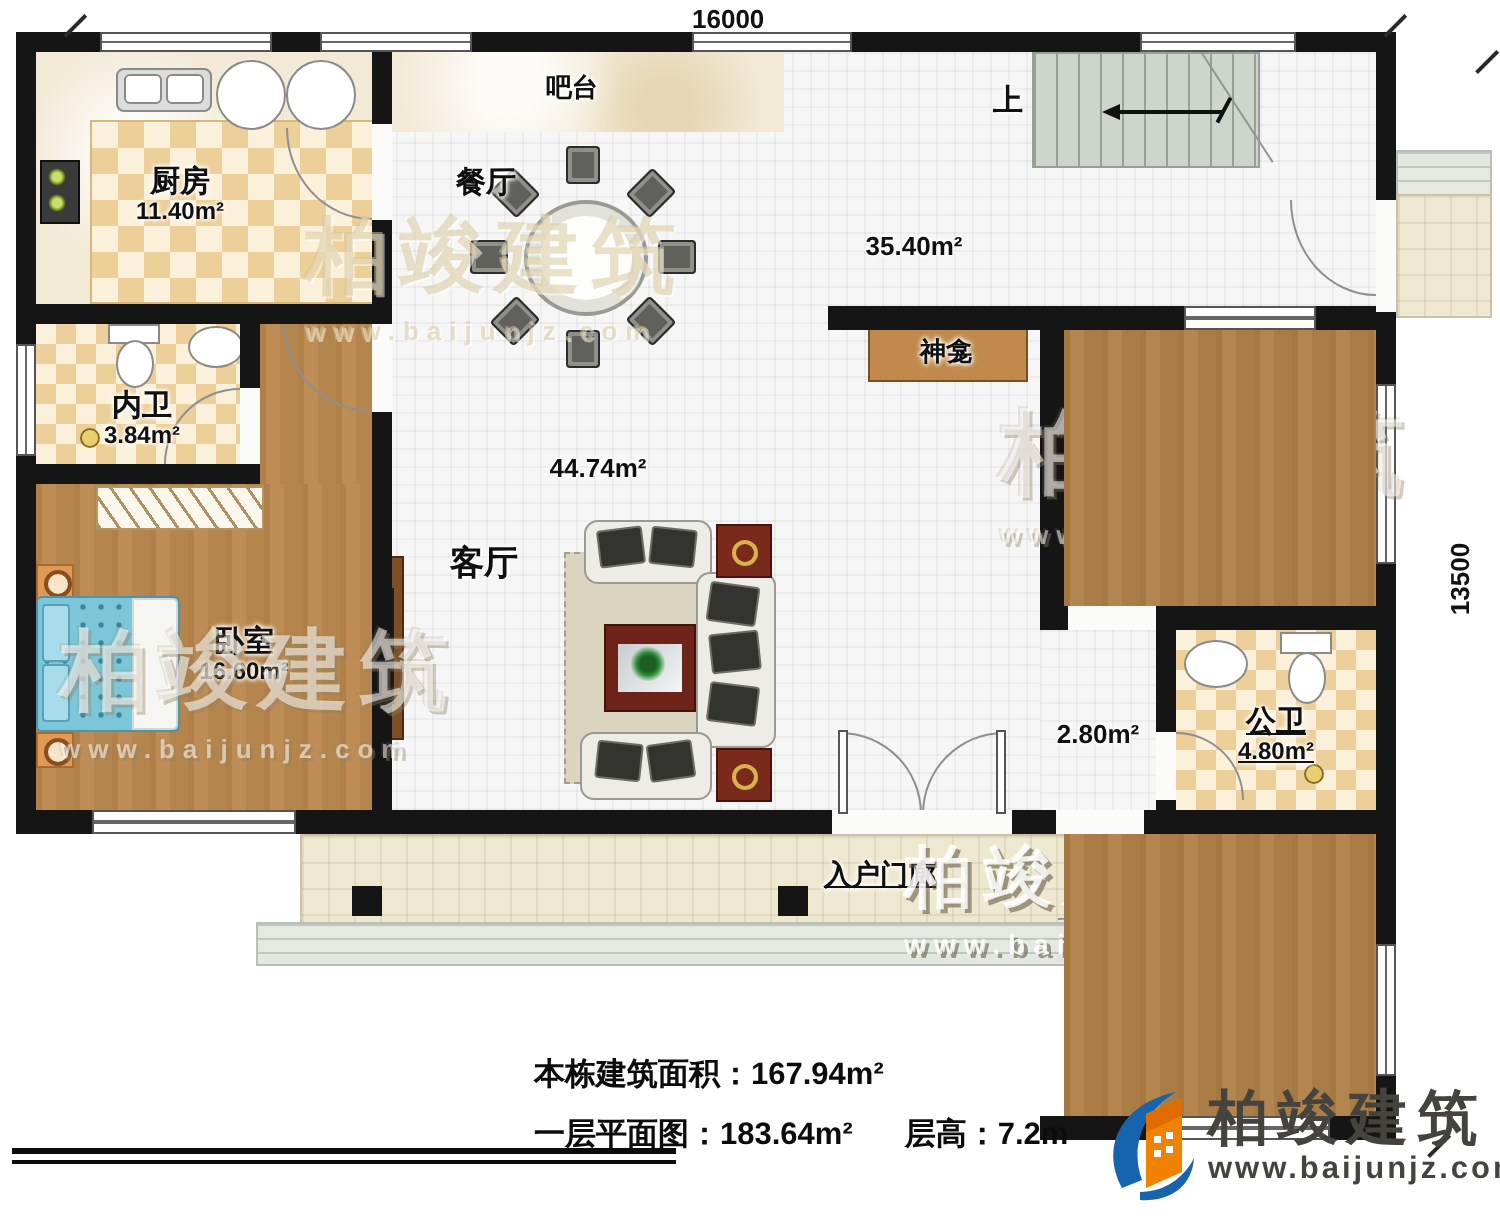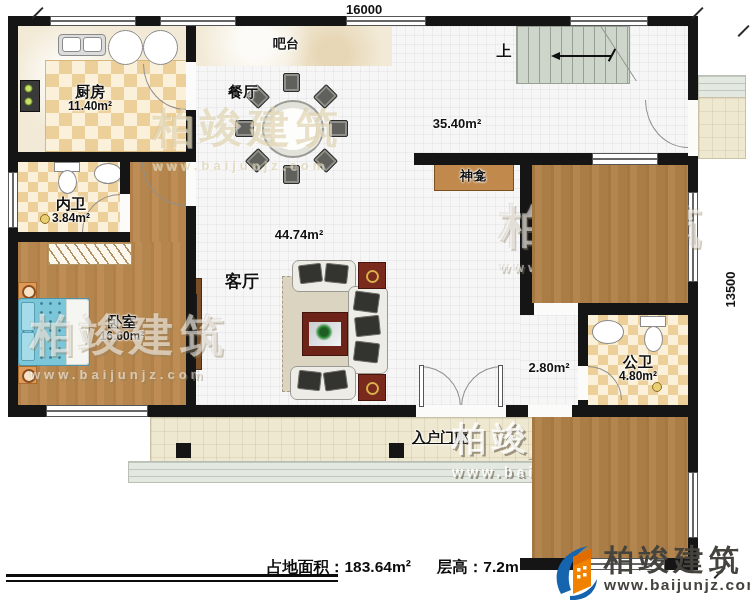--- a/index.html
+++ b/index.html
@@ -329,21 +329,21 @@
       <span class="ar">16.60m²</span>
   </div>
   <div class="lbl" style="left:242px;top:282px;">
       <span class="nm" style="font-size:17px;">客厅</span>
     </div>
   <div class="lbl solo" style="left:299px;top:234px;"><span>44.74m²</span></div>
   <div class="lbl" style="left:632px;top:276px;">
     <span class="nm">卧室</span>
       <span class="ar">12.92m²</span>
   </div>
-  <div class="lbl" style="left:638px;top:368px;">
+  <div class="lbl" style="left:638px;top:368px;text-decoration:underline;">
     <span class="nm">公卫</span>
       <span class="ar">4.80m²</span>
   </div>
   <div class="lbl solo" style="left:549px;top:367px;"><span>2.80m²</span></div>
   <div class="lbl" style="left:568px;top:487px;">
     <span class="nm">卧室</span>
       <span class="ar">16.34m²</span>
   </div>
   <div class="lbl" style="left:440px;top:437px;text-decoration:underline;">
       <span class="nm" style="font-size:14px;">入户门廊</span>
@@ -365,22 +365,25 @@
   <div class="dim" style="left:346px;top:2px;">16000</div>
   <div class="dim" style="left:712px;top:282px;transform:rotate(-90deg);transform-origin:center;">13500</div>
   <div class="tick" style="left:30px;top:12px;"></div>
   <div class="tick" style="left:690px;top:12px;"></div>
   <div class="tick" style="left:736px;top:30px;"></div>
   <div class="tick" style="left:712px;top:572px;"></div>
 
   <div class="rule1" style="left:6px;top:574px;width:332px;"></div>
   <div class="rule2" style="left:6px;top:580px;width:332px;"></div>
 
+  <div class="stat" style="left:267px;top:527px;">
+    <span>本栋建筑面积：</span><span>167.94m²</span>
+  </div>
   <div class="stat" style="left:267px;top:557px;">
-    <span>占地面积：</span><span>183.64m²</span><span class="sp"></span><span>层高：</span><span>7.2m</span>
+    <span>一层平面图：</span><span>183.64m²</span><span class="sp"></span><span>层高：</span><span>7.2m</span>
   </div>
 
   <div class="brand" style="left:554px;top:544px;">
     <span style="position:absolute;left:0;top:0;">
       <svg width="46" height="58" viewBox="0 0 46 58">
         <path d="M7 50 C-4 30 6 8 34 2 C17 12 11 30 17 46 Z" fill="#1663ae"></path>
         <path d="M19 13 L37 5 L37 42 L19 50 Z" fill="#f08200"></path>
         <path d="M19 13 L37 5 L37 14 L19 22 Z" fill="#e06c00"></path>
         <rect x="23" y="24" width="3.5" height="3.5" fill="#fff"></rect>
         <rect x="29" y="22" width="3.5" height="3.5" fill="#fff"></rect>

